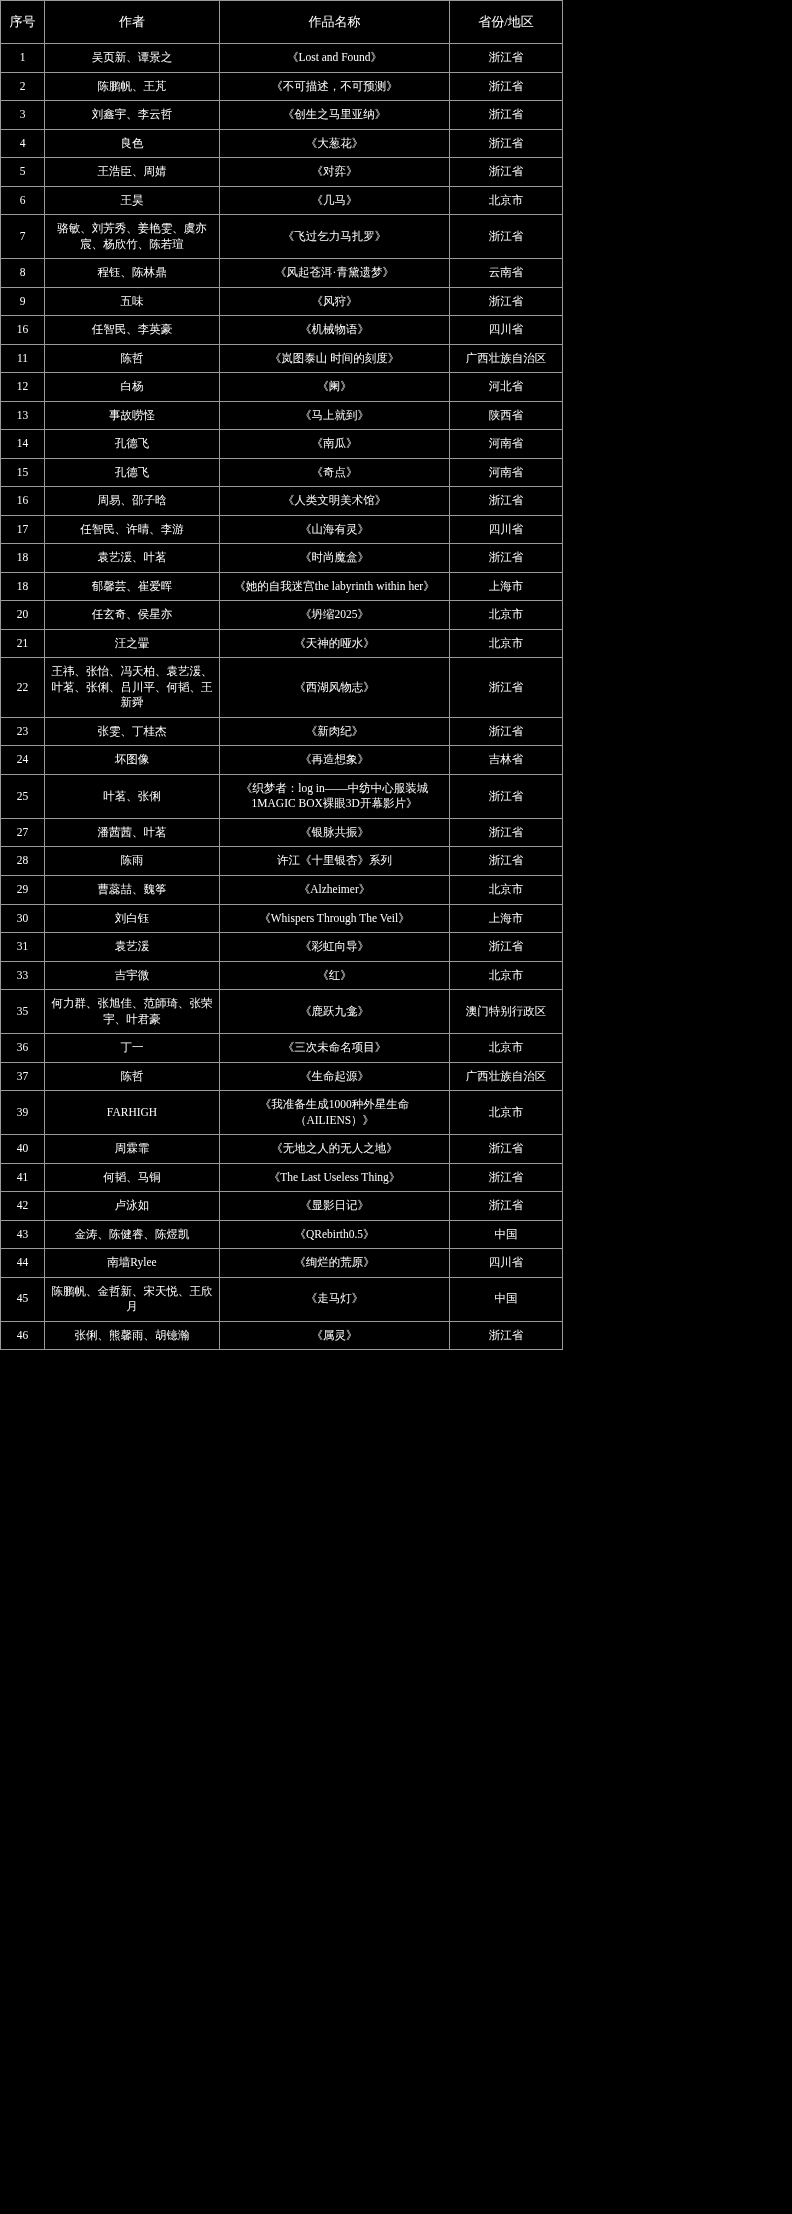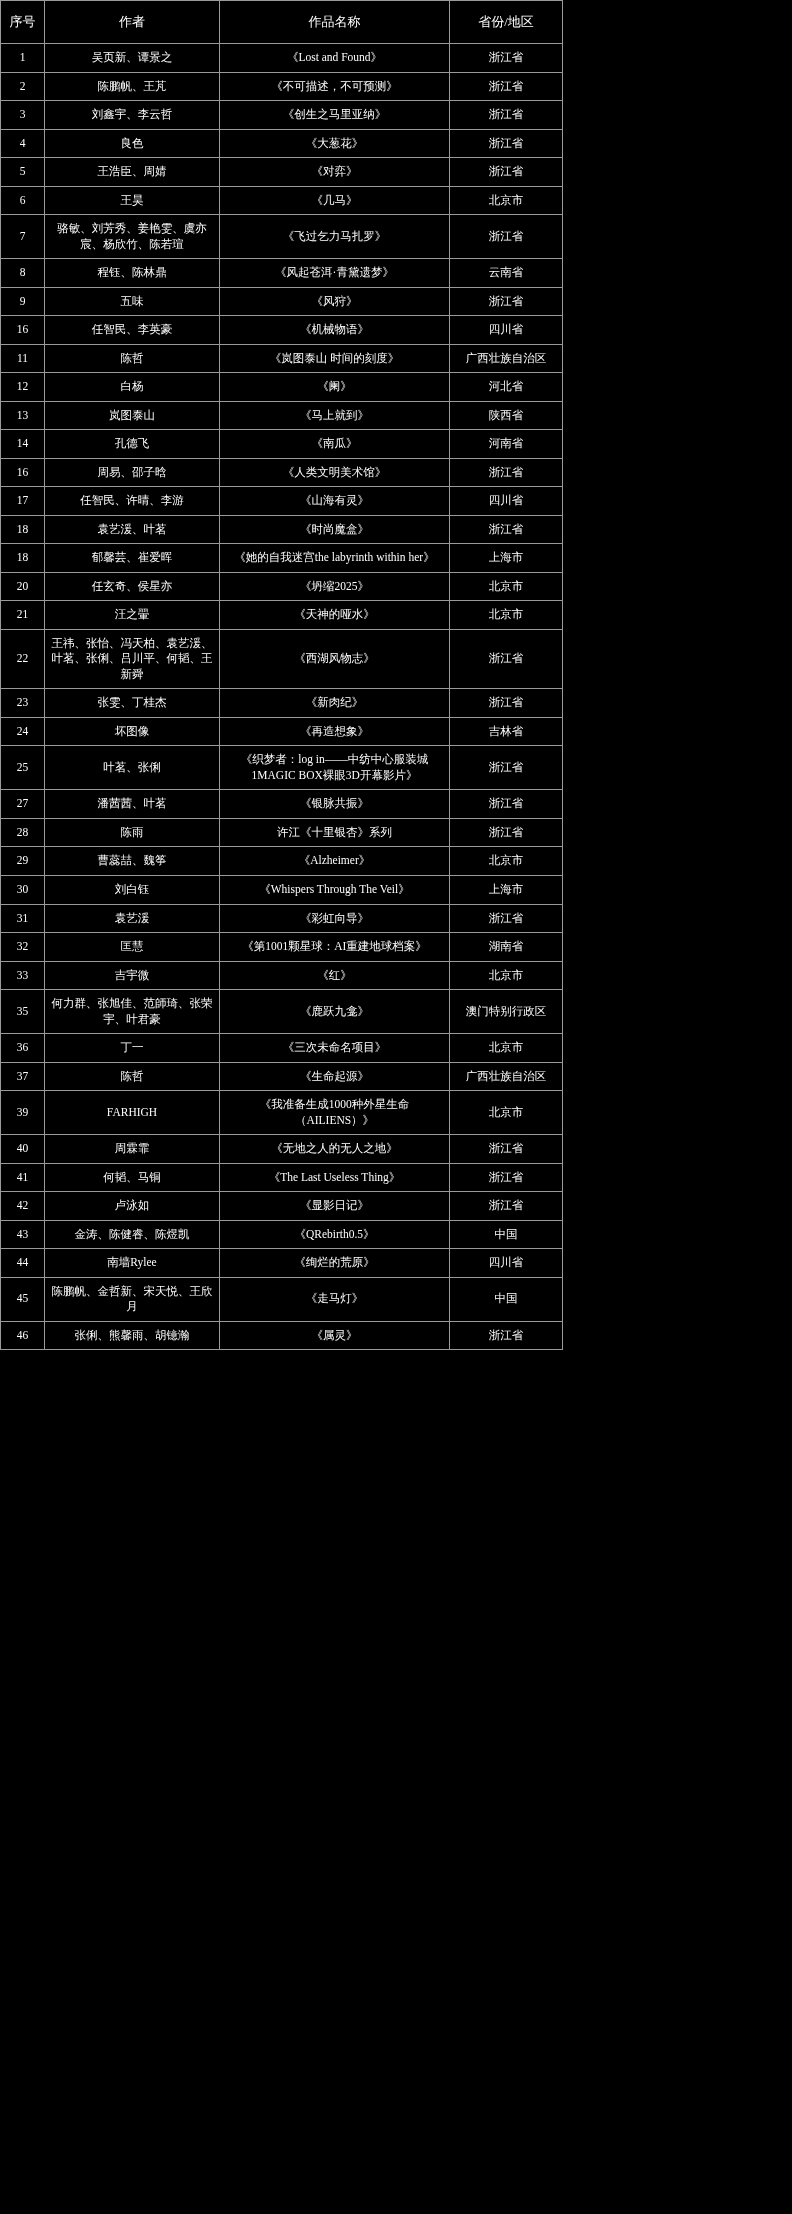--- a/index.html
+++ b/index.html
@@ -143,31 +143,37 @@
           <td>广西壮族自治区</td>
         </tr>
         <tr>
           <td class="idx">12</td>
           <td>白杨</td>
           <td>《阑》</td>
           <td>河北省</td>
         </tr>
         <tr>
           <td class="idx">13</td>
-          <td>岚图泰山</td>
+          <td>事故唠怪</td>
           <td>《马上就到》</td>
           <td>陕西省</td>
         </tr>
         <tr>
           <td class="idx">14</td>
           <td>孔德飞</td>
           <td>《南瓜》</td>
           <td>河南省</td>
         </tr>
         <tr>
+          <td class="idx">15</td>
+          <td>孔德飞</td>
+          <td>《奇点》</td>
+          <td>河南省</td>
+        </tr>
+        <tr>
           <td class="idx">16</td>
           <td>周易、邵子晗</td>
           <td>《人类文明美术馆》</td>
           <td>浙江省</td>
         </tr>
         <tr>
           <td class="idx">17</td>
           <td>任智民、许晴、李游</td>
           <td>《山海有灵》</td>
           <td>四川省</td>
@@ -242,26 +248,20 @@
           <td class="idx">30</td>
           <td>刘白钰</td>
           <td>《Whispers Through The Veil》</td>
           <td>上海市</td>
         </tr>
         <tr>
           <td class="idx">31</td>
           <td>袁艺湲</td>
           <td>《彩虹向导》</td>
           <td>浙江省</td>
-        </tr>
-        <tr>
-          <td class="idx">32</td>
-          <td>匡慧</td>
-          <td>《第1001颗星球：AI重建地球档案》</td>
-          <td>湖南省</td>
         </tr>
         <tr>
           <td class="idx">33</td>
           <td>吉宇微</td>
           <td>《红》</td>
           <td>北京市</td>
         </tr>
         <tr>
           <td class="idx">35</td>
           <td>何力群、张旭佳、范師琦、张荣宇、叶君豪</td>

